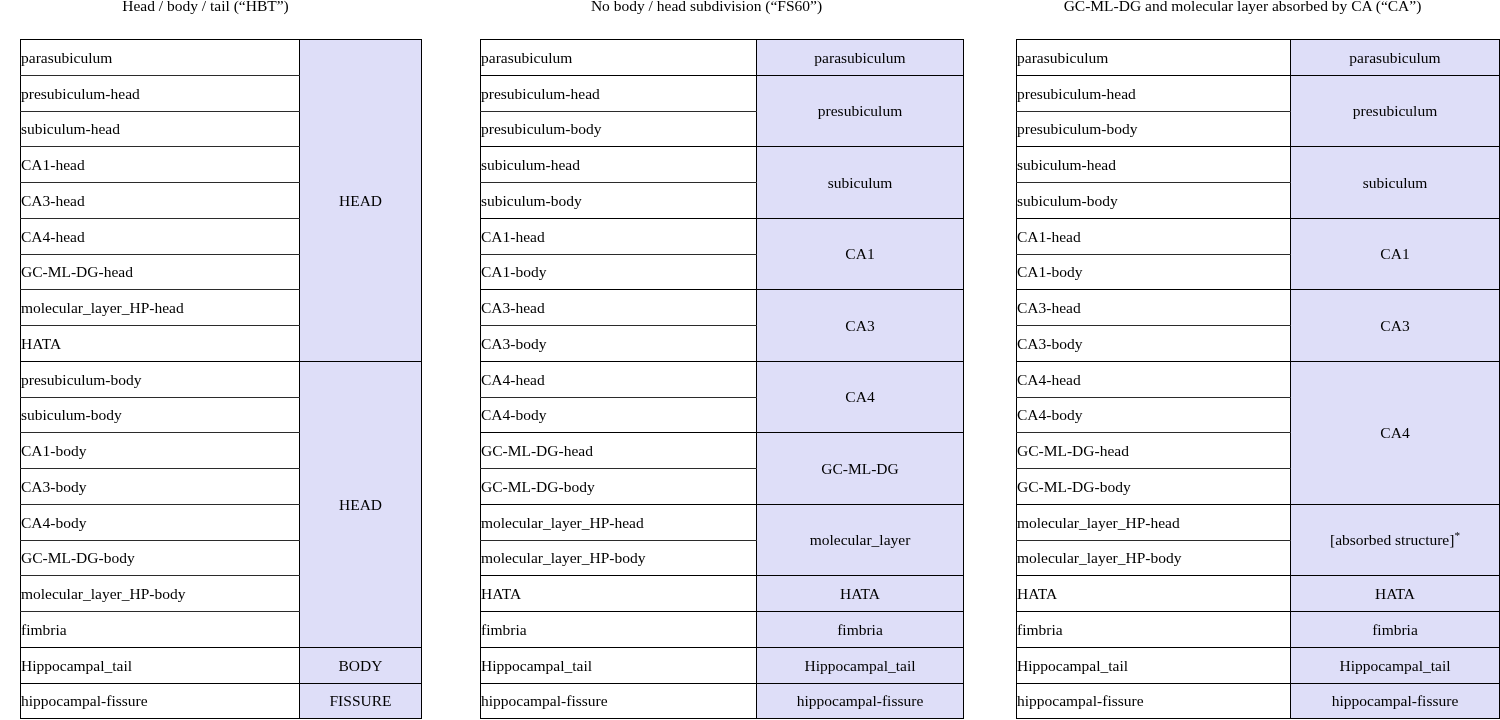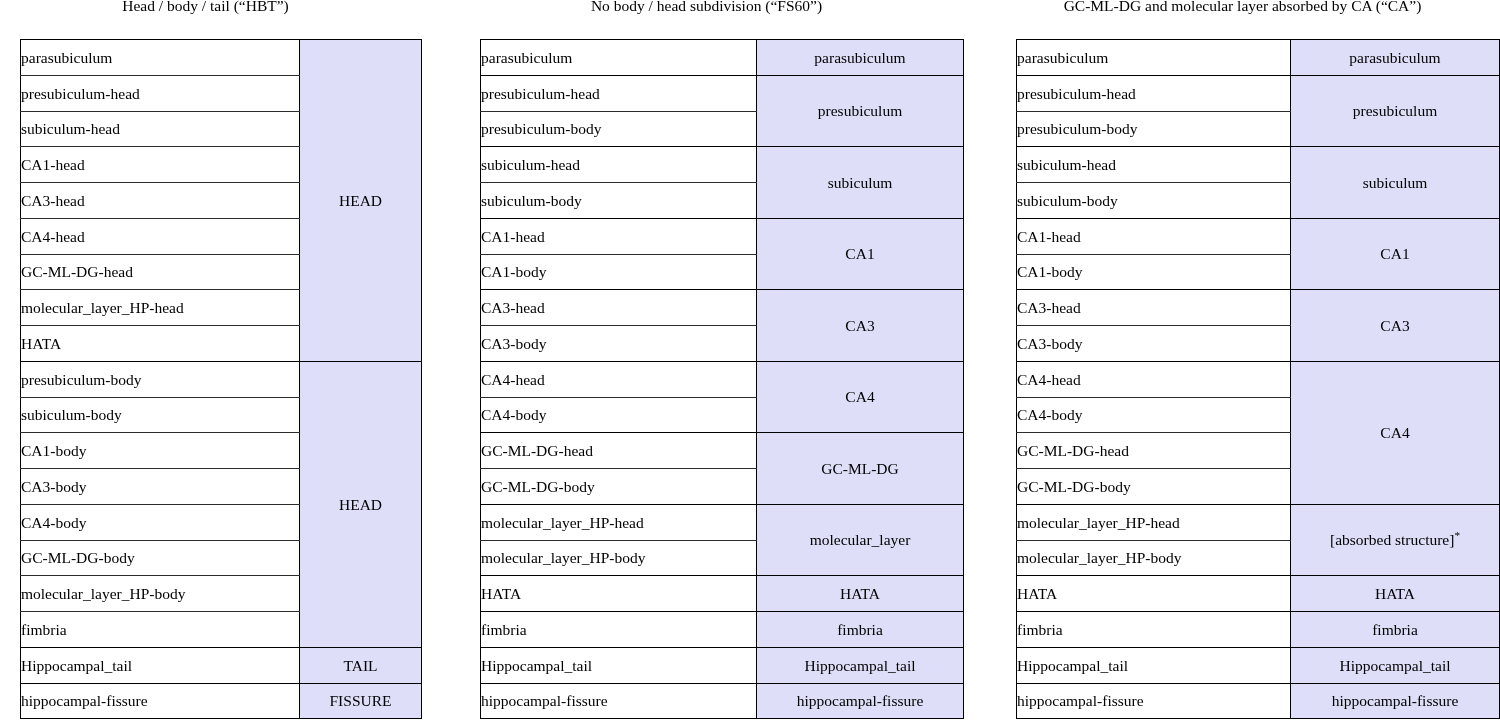--- a/index.html
+++ b/index.html
@@ -164,21 +164,21 @@
           <td class="src inner">GC-ML-DG-body</td>
         </tr>
         <tr>
           <td class="src inner">molecular_layer_HP-body</td>
         </tr>
         <tr>
           <td class="src">fimbria</td>
         </tr>
         <tr>
           <td class="src">Hippocampal_tail</td>
-          <td class="grp" rowspan="1"><span>TAIL</span></td>
+          <td class="grp" rowspan="1"><span>BODY</span></td>
         </tr>
         <tr>
           <td class="src lastrow">hippocampal-fissure</td>
           <td class="grp lastrow" rowspan="1"><span>FISSURE</span></td>
         </tr>
       </tbody>
   </table>
 </div>
 
 <div class="panel" id="panel-fs60">

